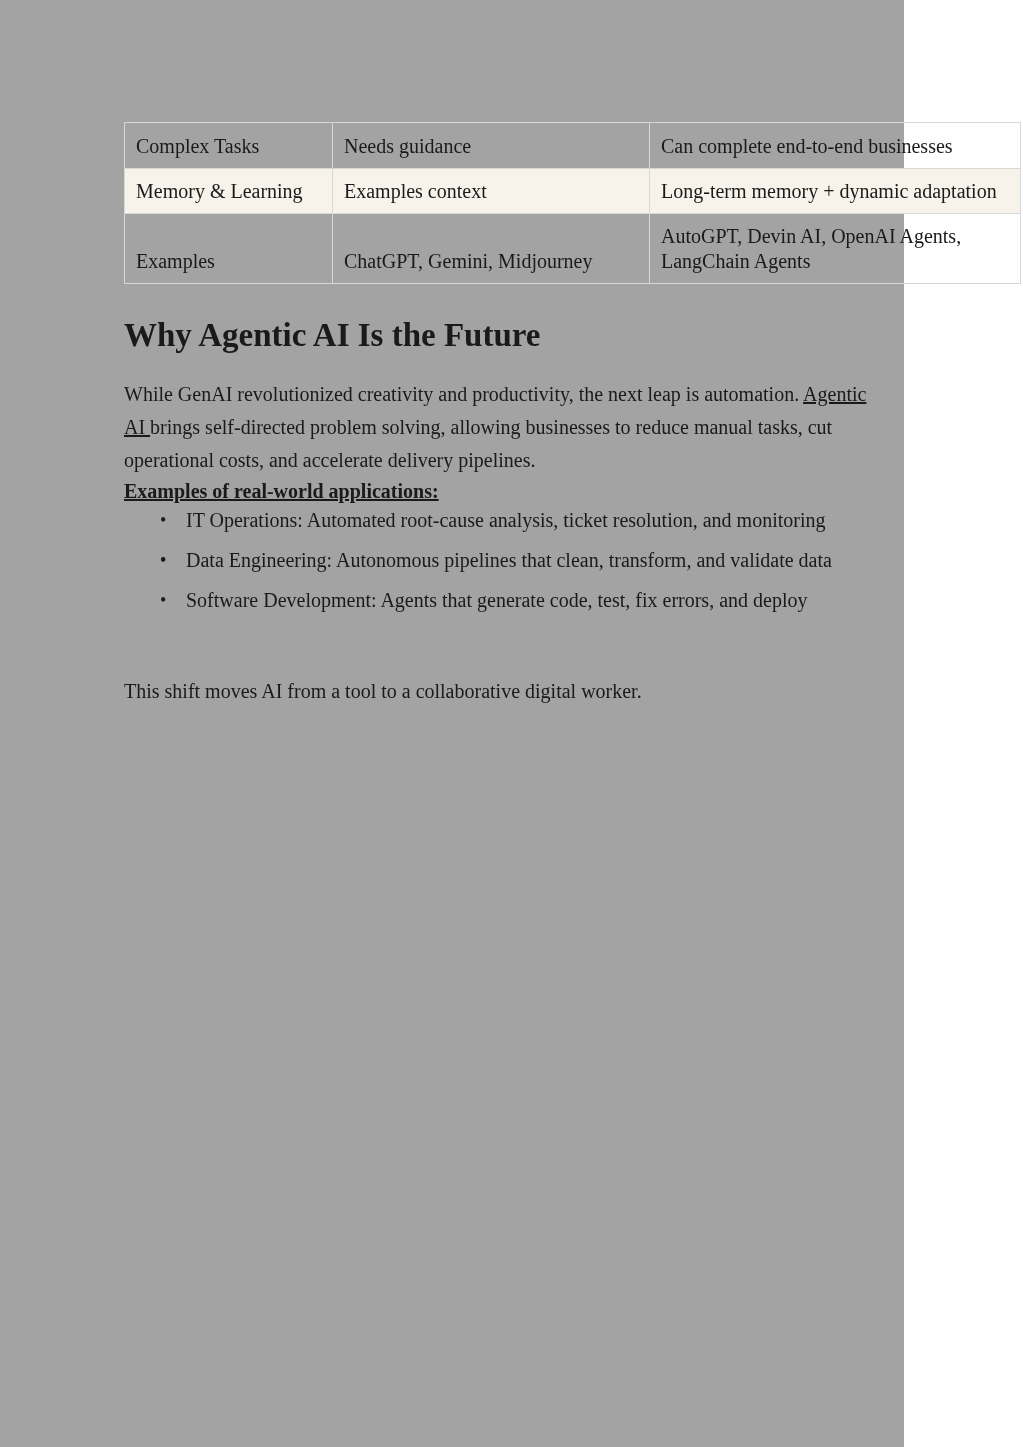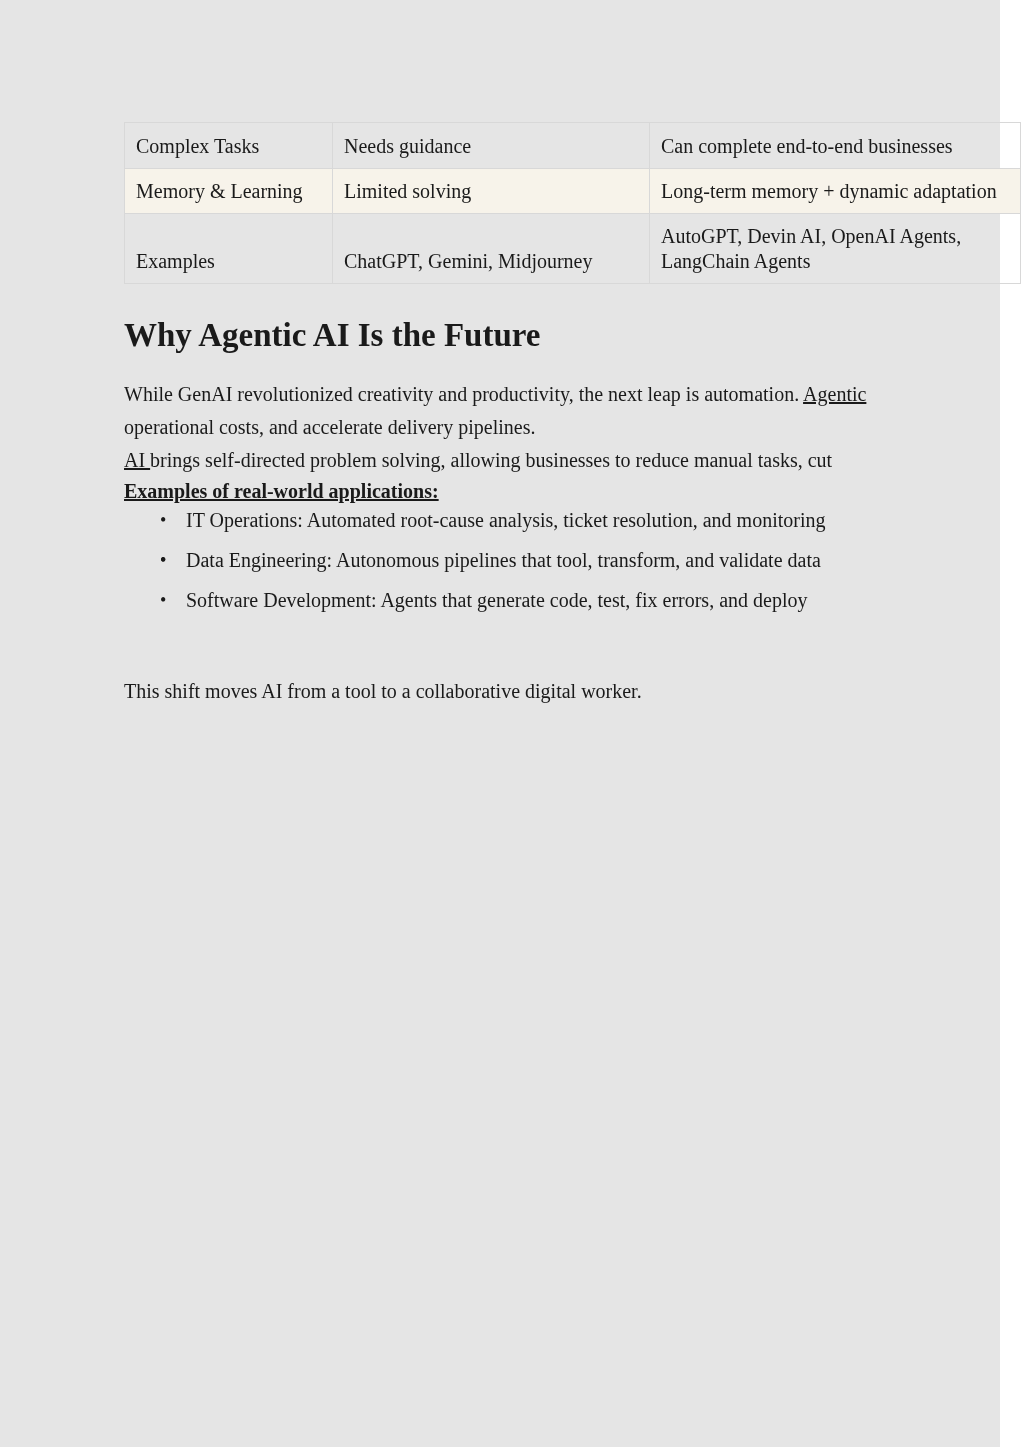--- a/index.html
+++ b/index.html
@@ -3,21 +3,21 @@
 <meta charset="utf-8">
 <style>
   html, body { margin: 0; padding: 0; }
   body {
     width: 1023px; height: 1447px;
     background: #ffffff;
     font-family: "Liberation Serif", "DejaVu Serif", serif;
     color: #1a1a1a;
     overflow: hidden;
   }
-  .page { position: relative; width: 1000px; height: 1447px; background: #e5e5e5; }
+  .page { position: relative; width: 904px; height: 1447px; background: #a3a3a3; }
 
   
   .cmp-table {
     position: absolute; top: 122px; left: 124px;
     border-collapse: collapse;
     table-layout: fixed;
     width: 896px;
     font-size: 20px;
     line-height: 25px;
   }
@@ -88,43 +88,43 @@
       <col style="width:371px">
     </colgroup>
     <tbody id="table-body">
         <tr class="r0">
           <td>Complex Tasks</td>
           <td>Needs guidance</td>
           <td>Can complete end-to-end businesses</td>
         </tr>
         <tr class="r1 shaded">
           <td>Memory &amp; Learning</td>
-          <td>Limited solving</td>
+          <td>Examples context</td>
           <td>Long-term memory + dynamic adaptation</td>
         </tr>
         <tr class="r2">
           <td>Examples</td>
           <td>ChatGPT, Gemini, Midjourney</td>
           <td>AutoGPT, Devin AI, OpenAI Agents, LangChain Agents</td>
         </tr>
       </tbody>
   </table>
 
   <div class="heading">Why Agentic AI Is the Future</div>
 
   <div class="intro" id="intro">
       <div class="line"><span>While GenAI revolutionized creativity and productivity, the next leap is automation. </span><span class="u">Agentic</span></div>
+      <div class="line"><span class="u">AI </span><span>brings self-directed problem solving, allowing businesses to reduce manual tasks, cut</span></div>
       <div class="line"><span>operational costs, and accelerate delivery pipelines.</span></div>
-      <div class="line"><span class="u">AI </span><span>brings self-directed problem solving, allowing businesses to reduce manual tasks, cut</span></div>
     </div>
 
   <div class="examples-label">Examples of real-world applications:</div>
 
   <ul class="bullets" id="bullets">
       <li><span class="marker">•</span><span>IT Operations: Automated root-cause analysis, ticket resolution, and monitoring</span></li>
       <li><span class="marker">•</span></li>
-      <li><span class="marker">•</span><span>Data Engineering: Autonomous pipelines that tool, transform, and validate data</span></li>
+      <li><span class="marker">•</span><span>Data Engineering: Autonomous pipelines that clean, transform, and validate data</span></li>
       <li><span class="marker">•</span><span>Software Development: Agents that generate code, test, fix errors, and deploy</span></li>
     </ul>
 
   <div class="closing">This shift moves AI from a tool to a collaborative digital worker.</div>
 
 </div>
 
 </body></html>

